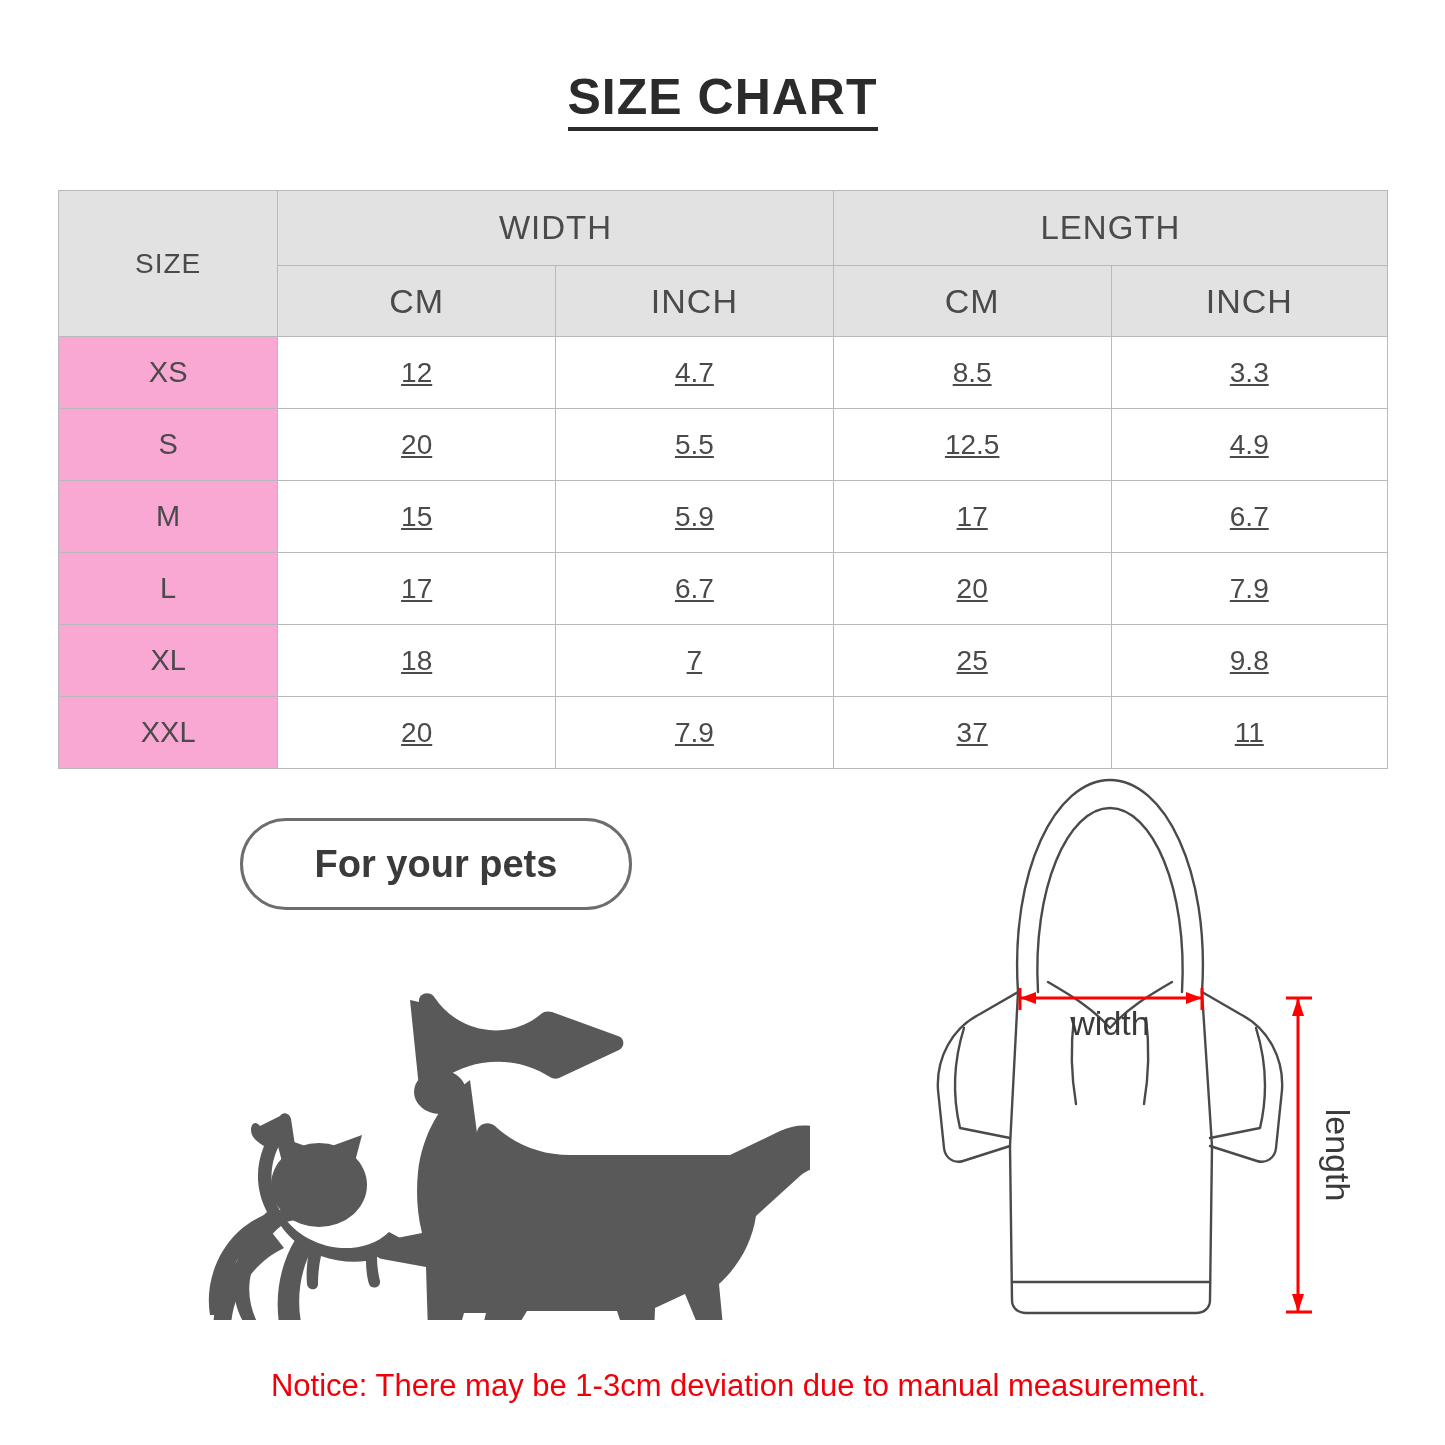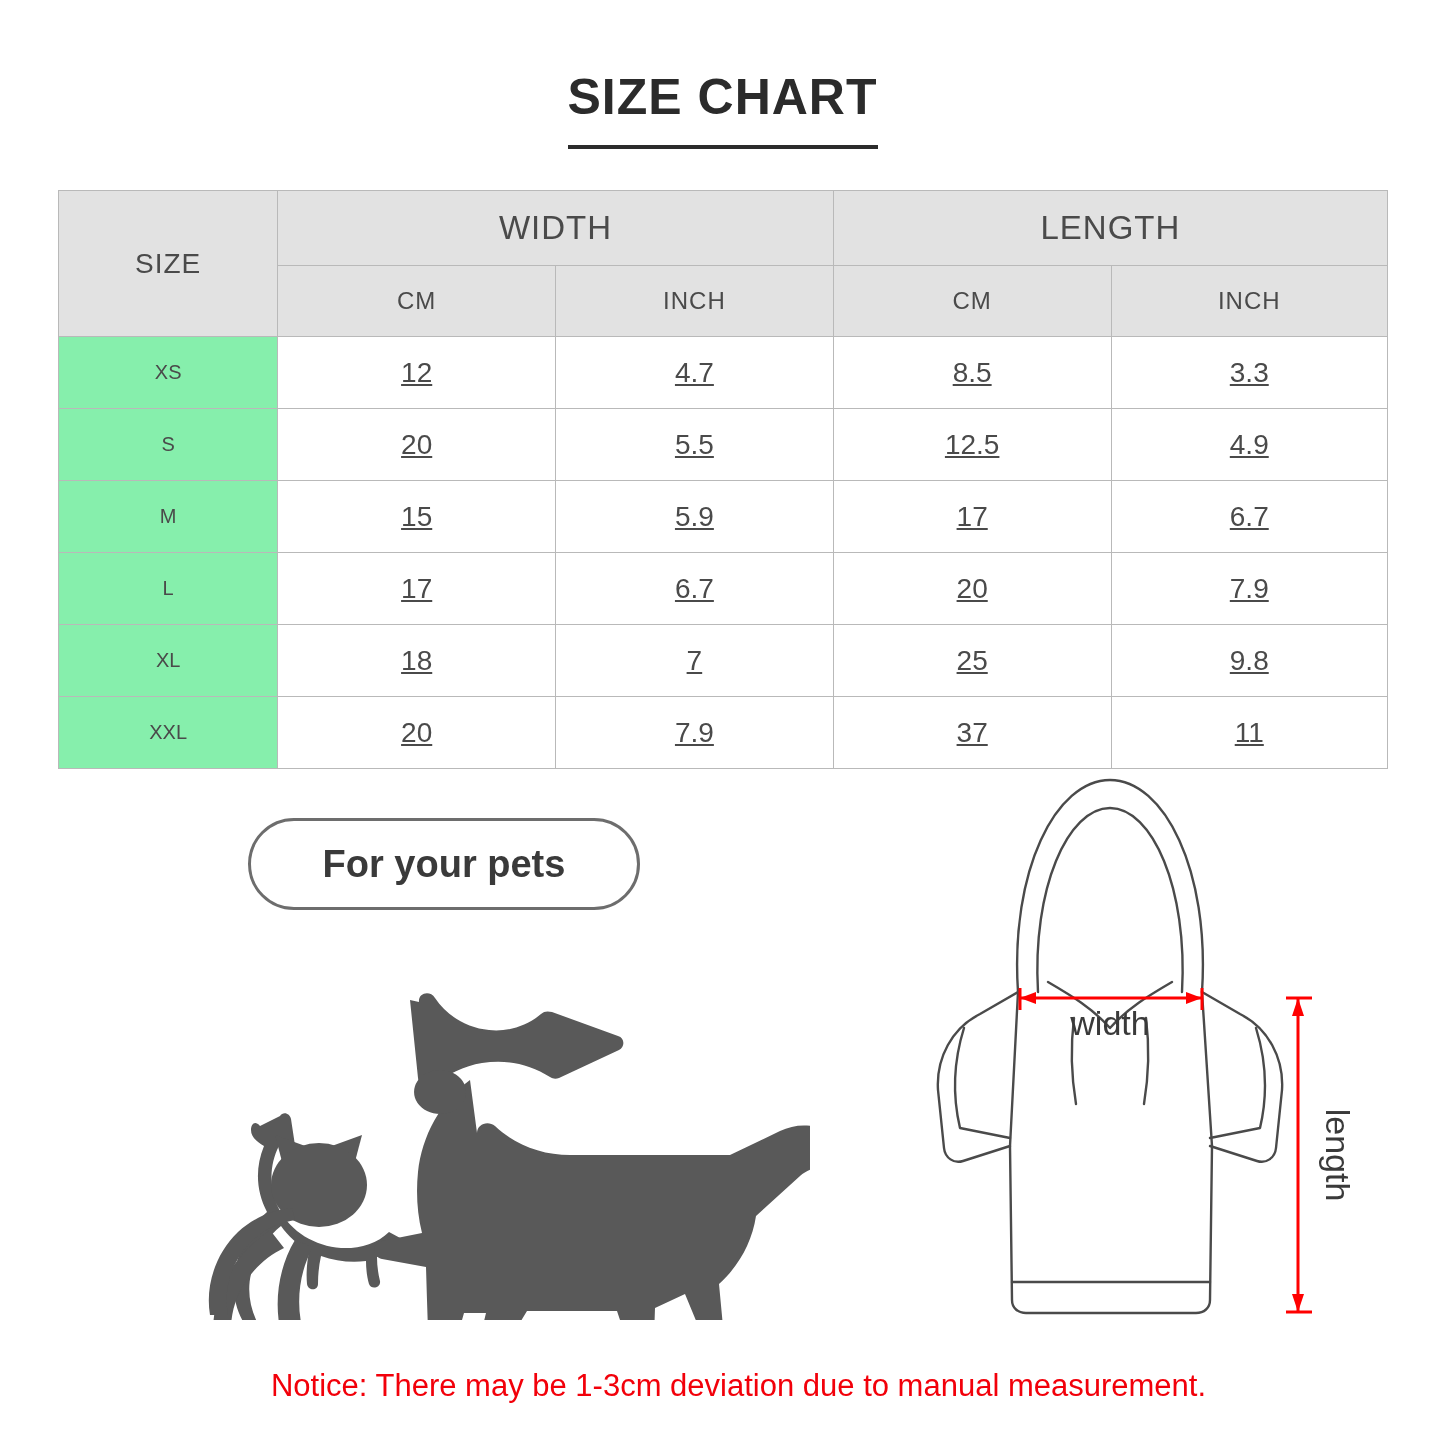--- a/index.html
+++ b/index.html
@@ -27,21 +27,21 @@
     left: 0;
     width: 1445px;
     text-align: center;
     font-size: 50px;
     font-weight: bold;
     letter-spacing: 1px;
     color: #2b2b2b;
   }
   .title span {
     border-bottom: 4px solid #2b2b2b;
-    padding-bottom: 20px;
+    padding-bottom: 2px;
   }
   
   .table-wrap {
     position: absolute;
     top: 190px;
     left: 58px;
     width: 1330px;
   }
   table.size-chart {
     border-collapse: collapse;
@@ -66,44 +66,44 @@
   th.size-head {
     background: #e2e2e2;
     font-size: 28px;
     font-weight: bold;
     letter-spacing: 1px;
     color: #3b3b3b;
     margin-top: 9px;
   }
   th.unit-head {
     background: #e2e2e2;
-    font-size: 24px;
+    font-size: 34px;
     font-weight: bold;
     height: 68px;
     letter-spacing: 1px;
     color: #3b3b3b;
   }
   td.size-cell {
-    background: #86efac;
-    font-size: 20px;
+    background: #f9a8d4;
+    font-size: 29px;
     font-weight: bold;
     color: #3b3b3b;
     height: 69px;
   }
   td.val-cell {
     background: #ffffff;
     font-size: 28px;
     color: #4a4a4a;
     text-decoration: underline;
   }
   
   .pets-pill {
     position: absolute;
     top: 818px;
-    left: 248px;
+    left: 240px;
     width: 392px;
     height: 92px;
     border: 3px solid #6d6d6d;
     border-radius: 46px;
     display: flex;
     align-items: center;
     justify-content: center;
     font-size: 38px;
     font-weight: bold;
     color: #3a3a3a;

